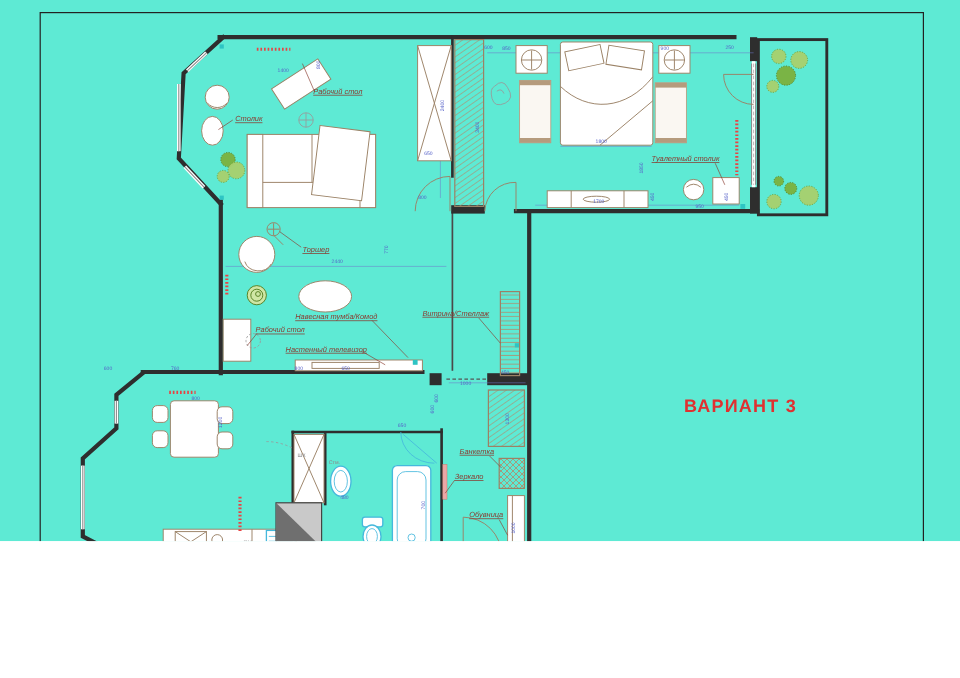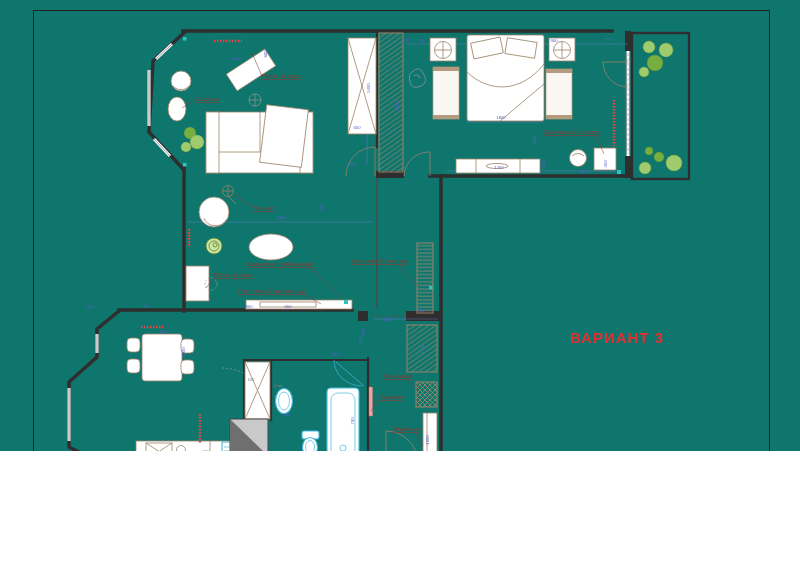--- a/index.html
+++ b/index.html
@@ -1,16 +1,16 @@
 <!DOCTYPE html>
 <html><head>
 <meta charset="utf-8">
 <style>
   html,body{margin:0;padding:0;background:#fff;}
-  .sheet{position:relative;width:800px;height:451px;background:#0f766e;overflow:hidden;
+  .sheet{position:relative;width:800px;height:451px;background:#5eead4;overflow:hidden;
          font-family:"Liberation Sans",sans-serif;}
   .frame{position:absolute;left:33px;top:10px;width:735px;height:531px;
          border:1.4px solid #222;}
   svg.plan{position:absolute;left:0;top:0;width:800px;height:565px;}
 
   
   .we{stroke:#2e2e2e;stroke-width:3.5;fill:none;stroke-linecap:square;}
   .wi{stroke:#2e2e2e;stroke-width:2.2;fill:none;stroke-linecap:square;}
   .wt{stroke:#4a4a4a;stroke-width:1.4;fill:none;}
   .wfill{fill:#2e2e2e;stroke:none;}

